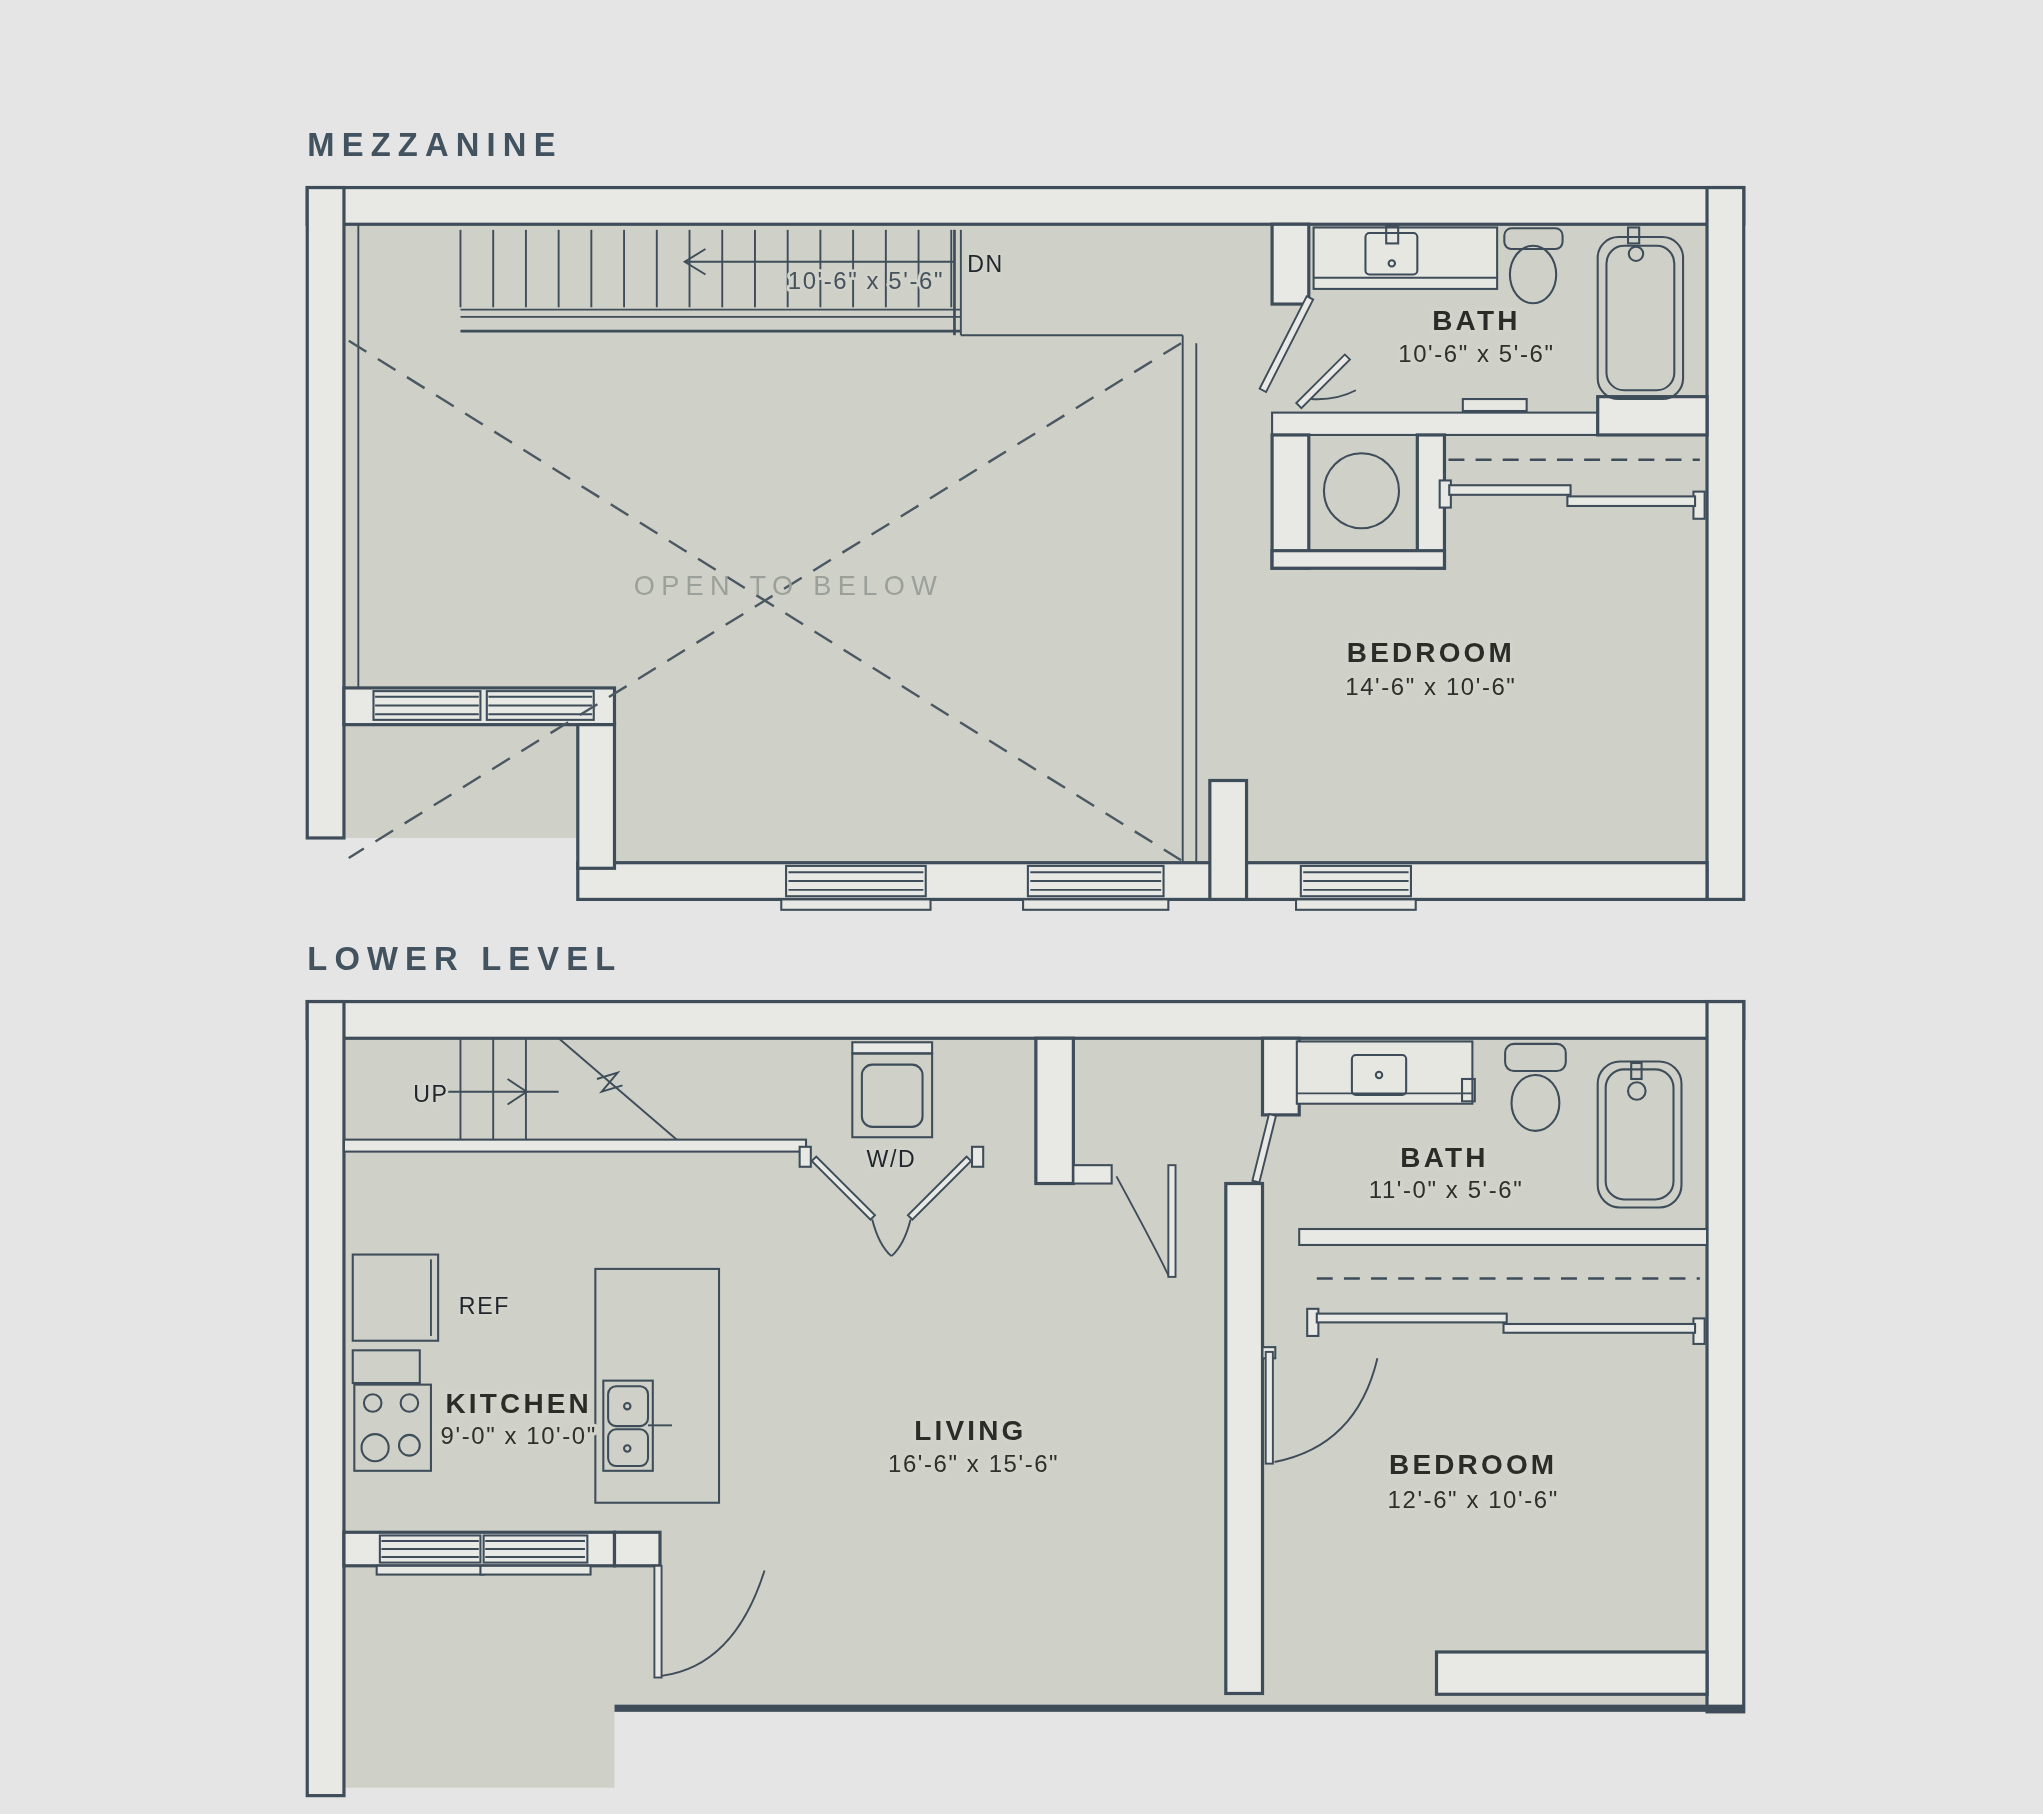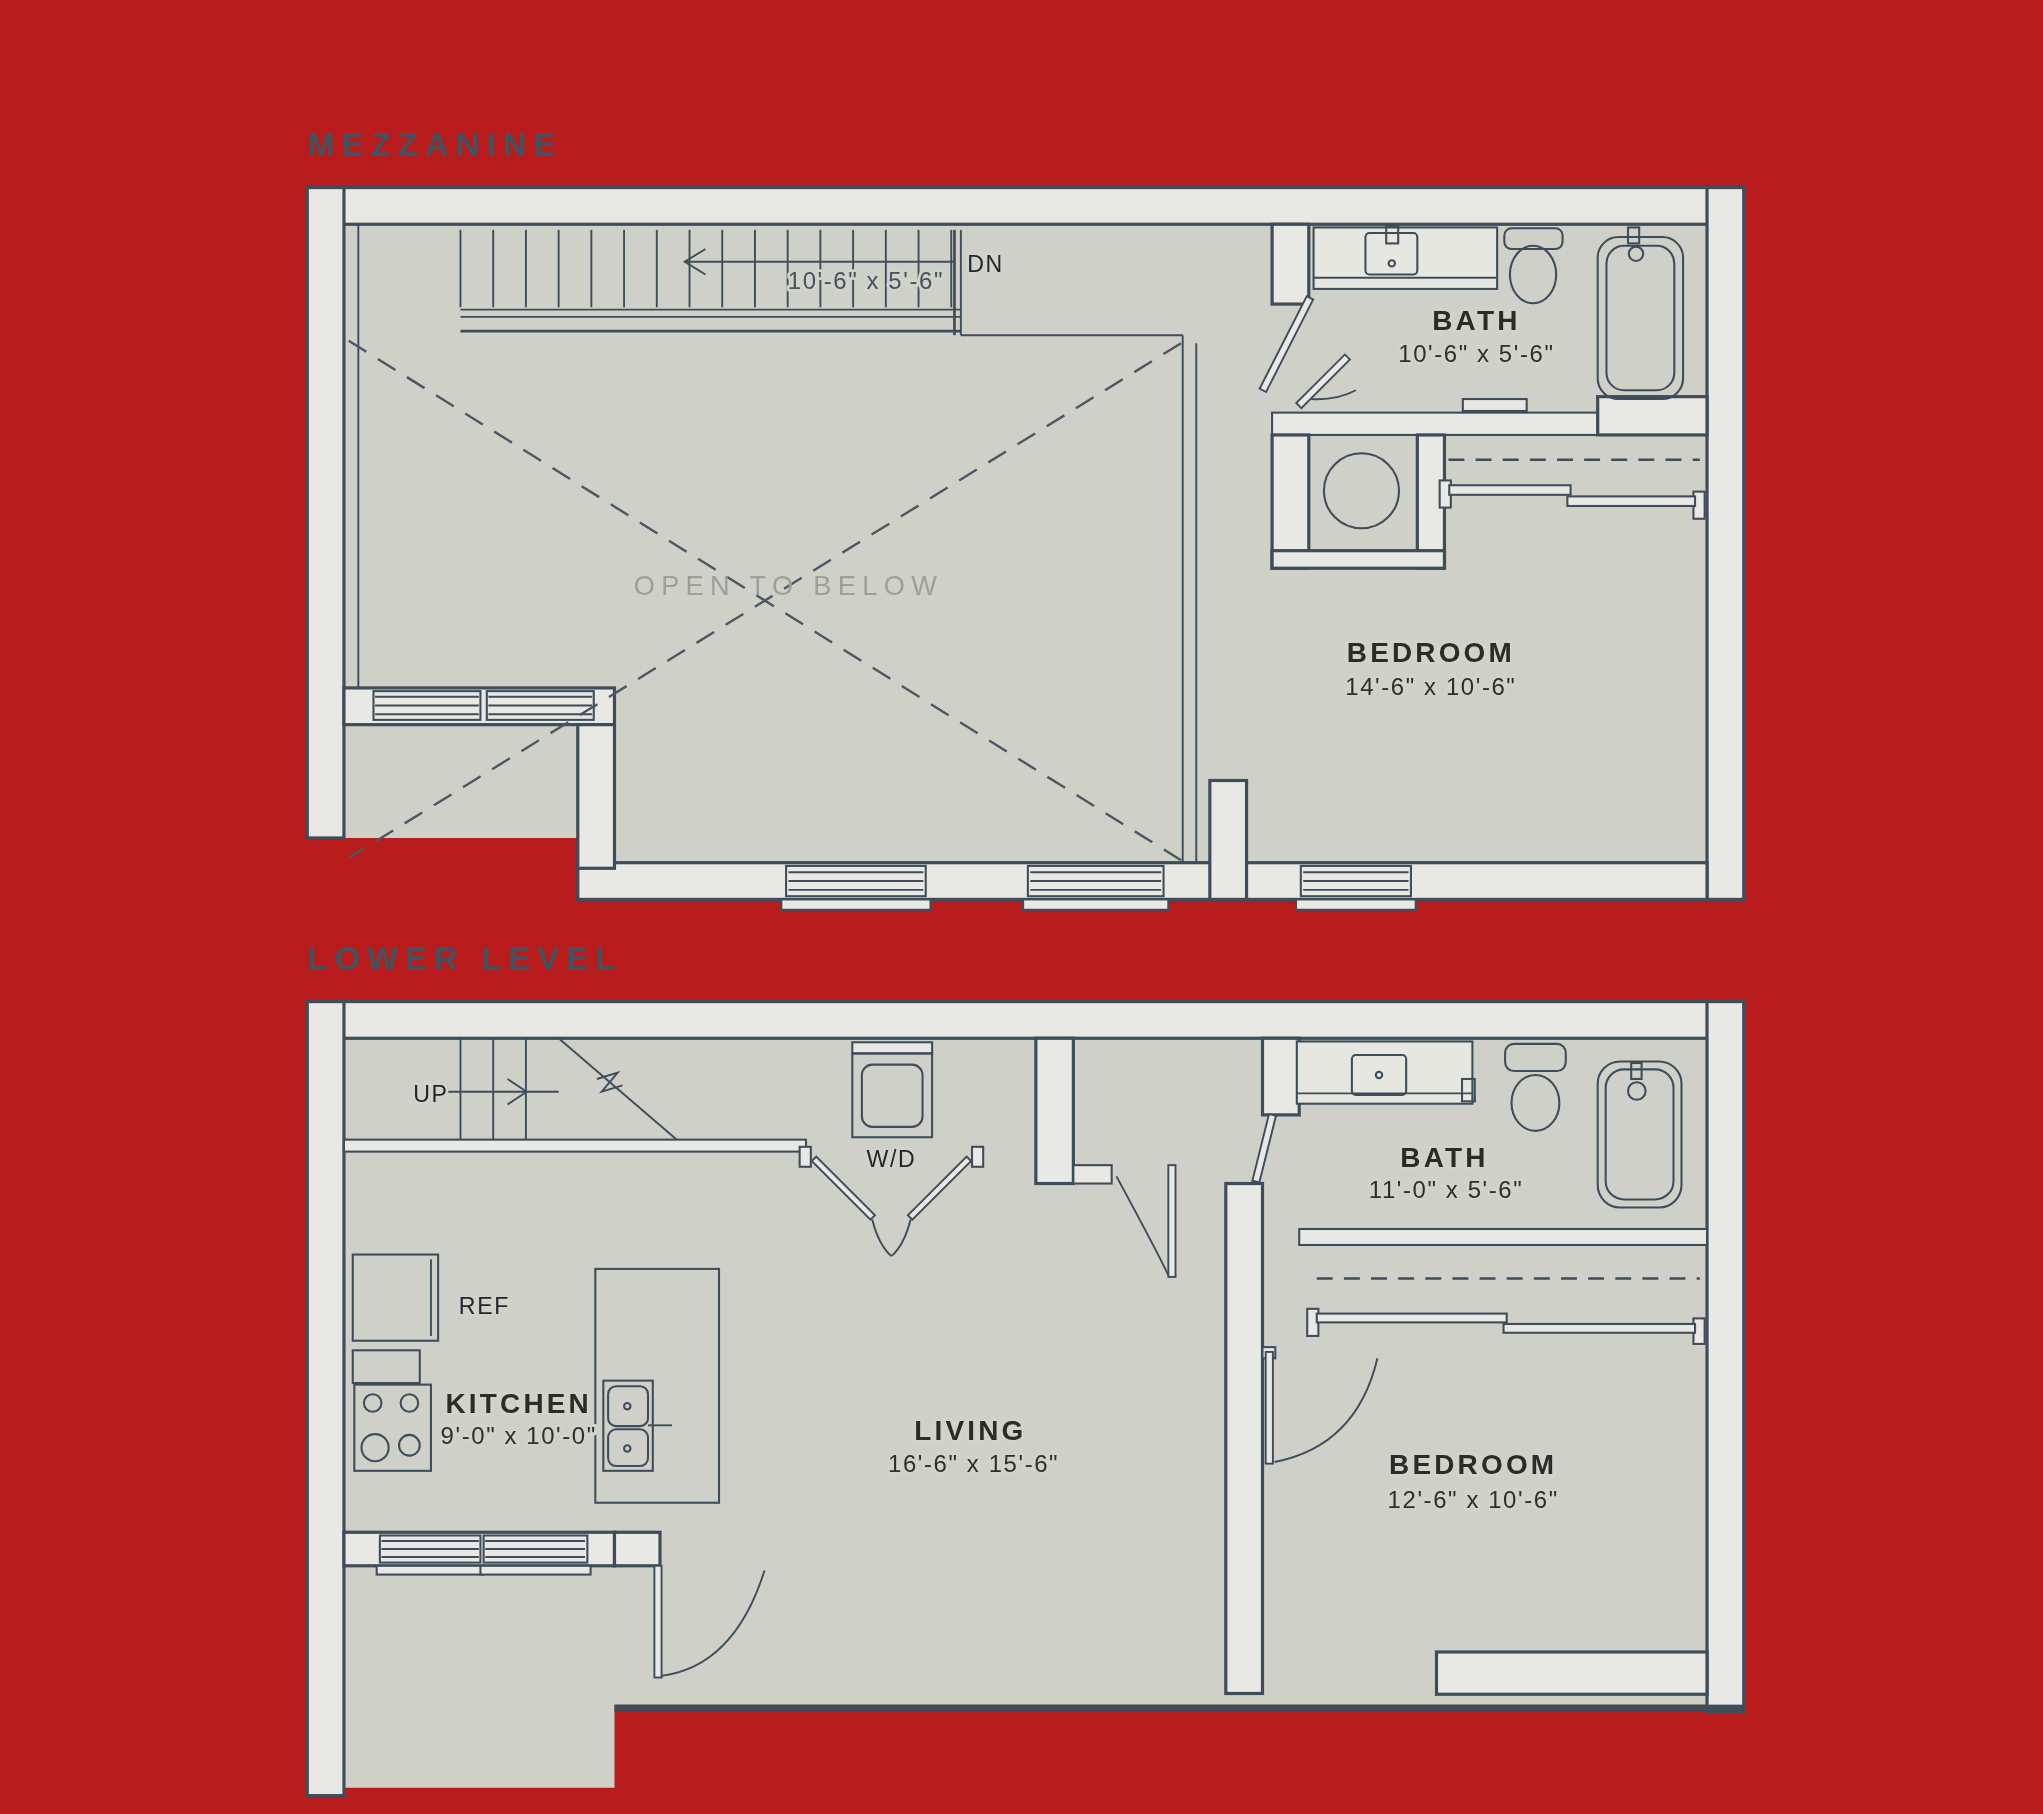--- a/index.html
+++ b/index.html
@@ -1,16 +1,16 @@
 <!DOCTYPE html>
 <html style="font-size:12.8px"><head>
 <meta charset="utf-8">
 <style>
   html,body{margin:0;padding:0;background:#d2d4cb;}
-  .canvas{position:relative;width:2043px;height:1814px;background:#b91c1c;overflow:hidden;
+  .canvas{position:relative;width:2043px;height:1814px;background:#e5e5e5;overflow:hidden;
           font-family:"Liberation Sans",sans-serif;}
   svg{display:block;}
   .wall  {fill:#e8e9e4;stroke:#3e4d59;stroke-width:4;}
   .twall {fill:#e8e9e4;stroke:#3e4d59;stroke-width:2.6;}
   .solid {fill:#3e4d59;stroke:none;}
   .floor {fill:#cfd1c8;stroke:none;}
   .ln    {stroke:#3e4d59;stroke-width:2.4;fill:none;}
   .ln3   {stroke:#3e4d59;stroke-width:3.4;fill:none;}
   .fix   {fill:none;stroke:#3e4d59;stroke-width:2.6;}
   .fixf  {fill:#e6e7e1;stroke:#3e4d59;stroke-width:2.6;}

